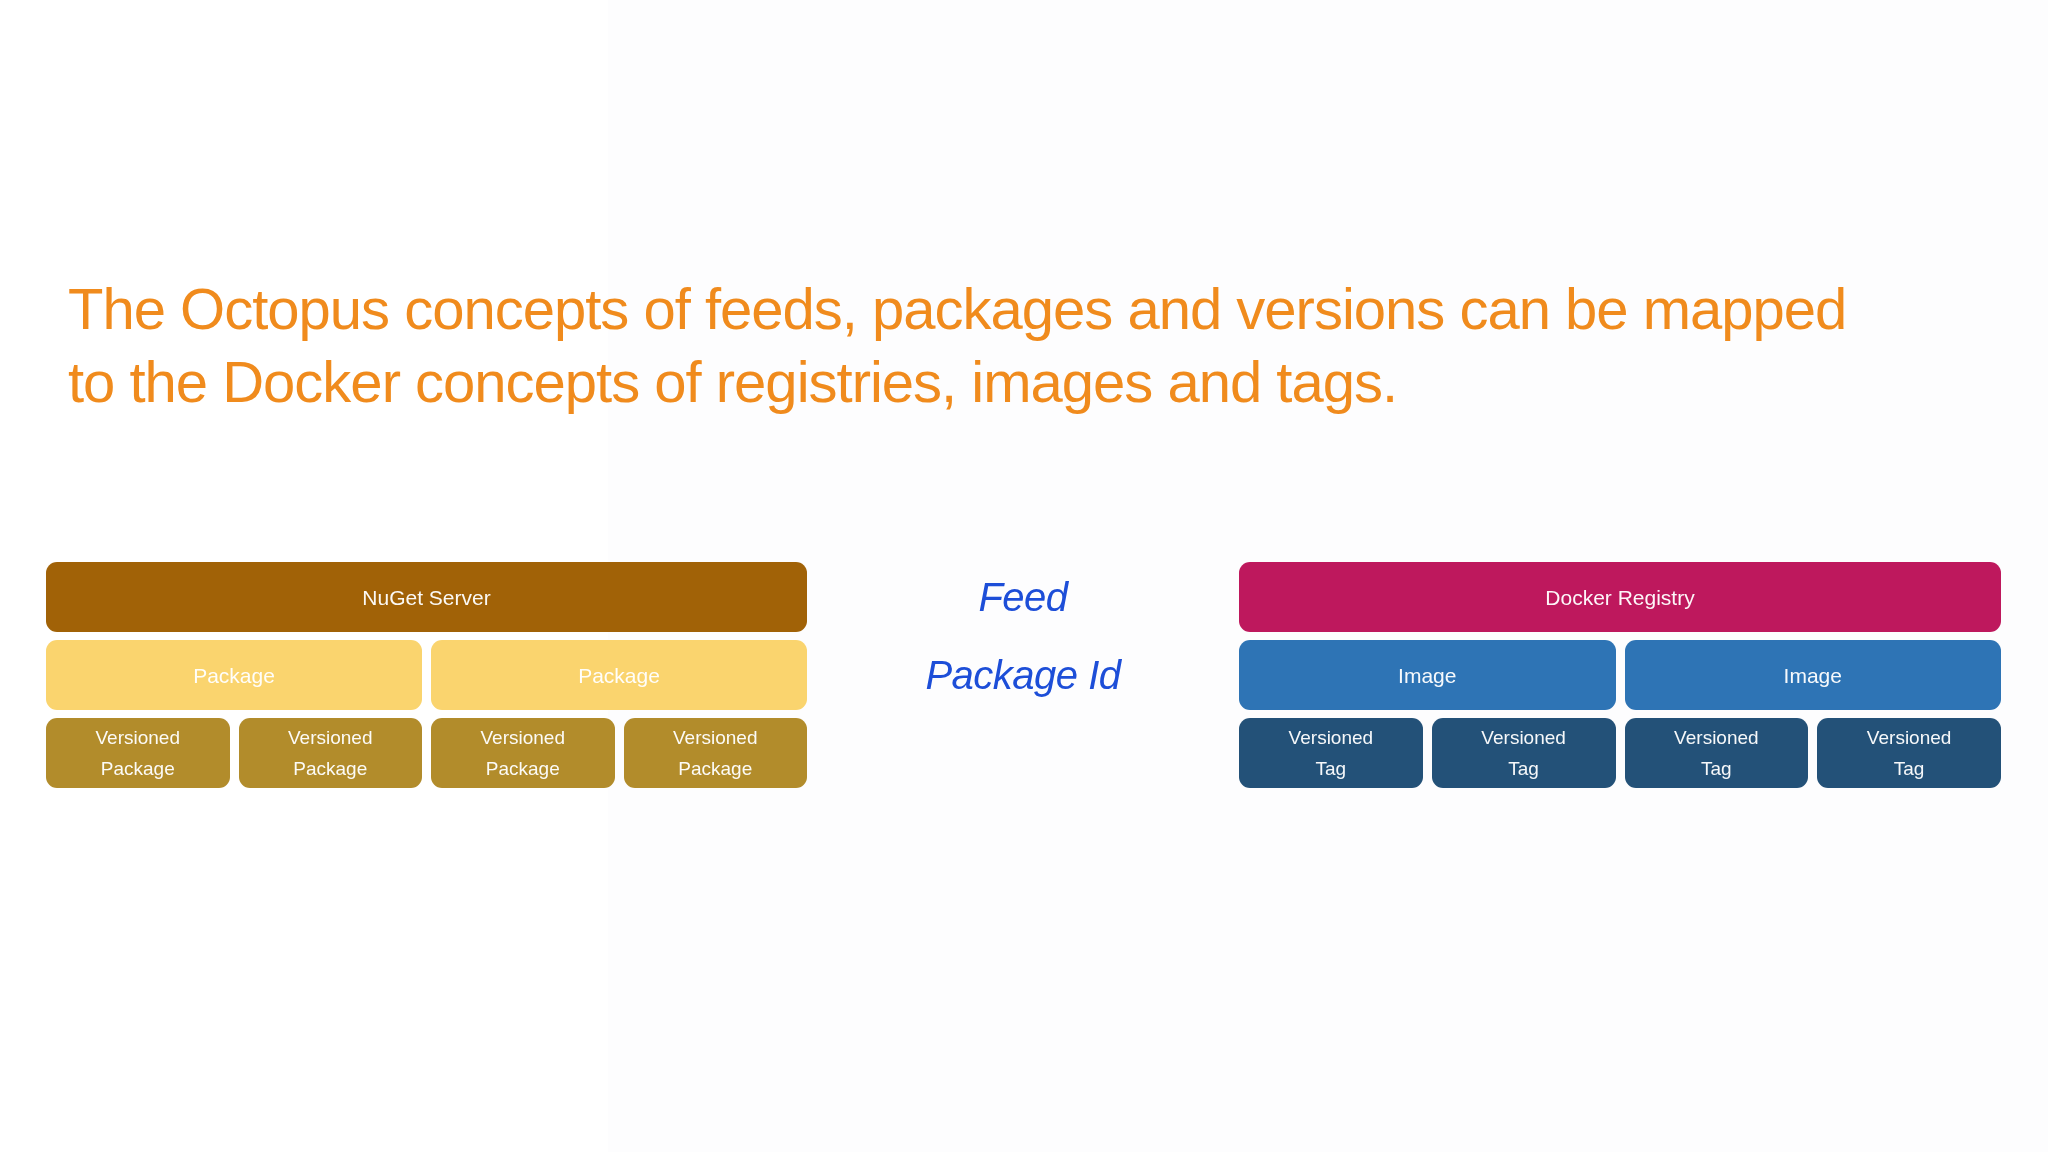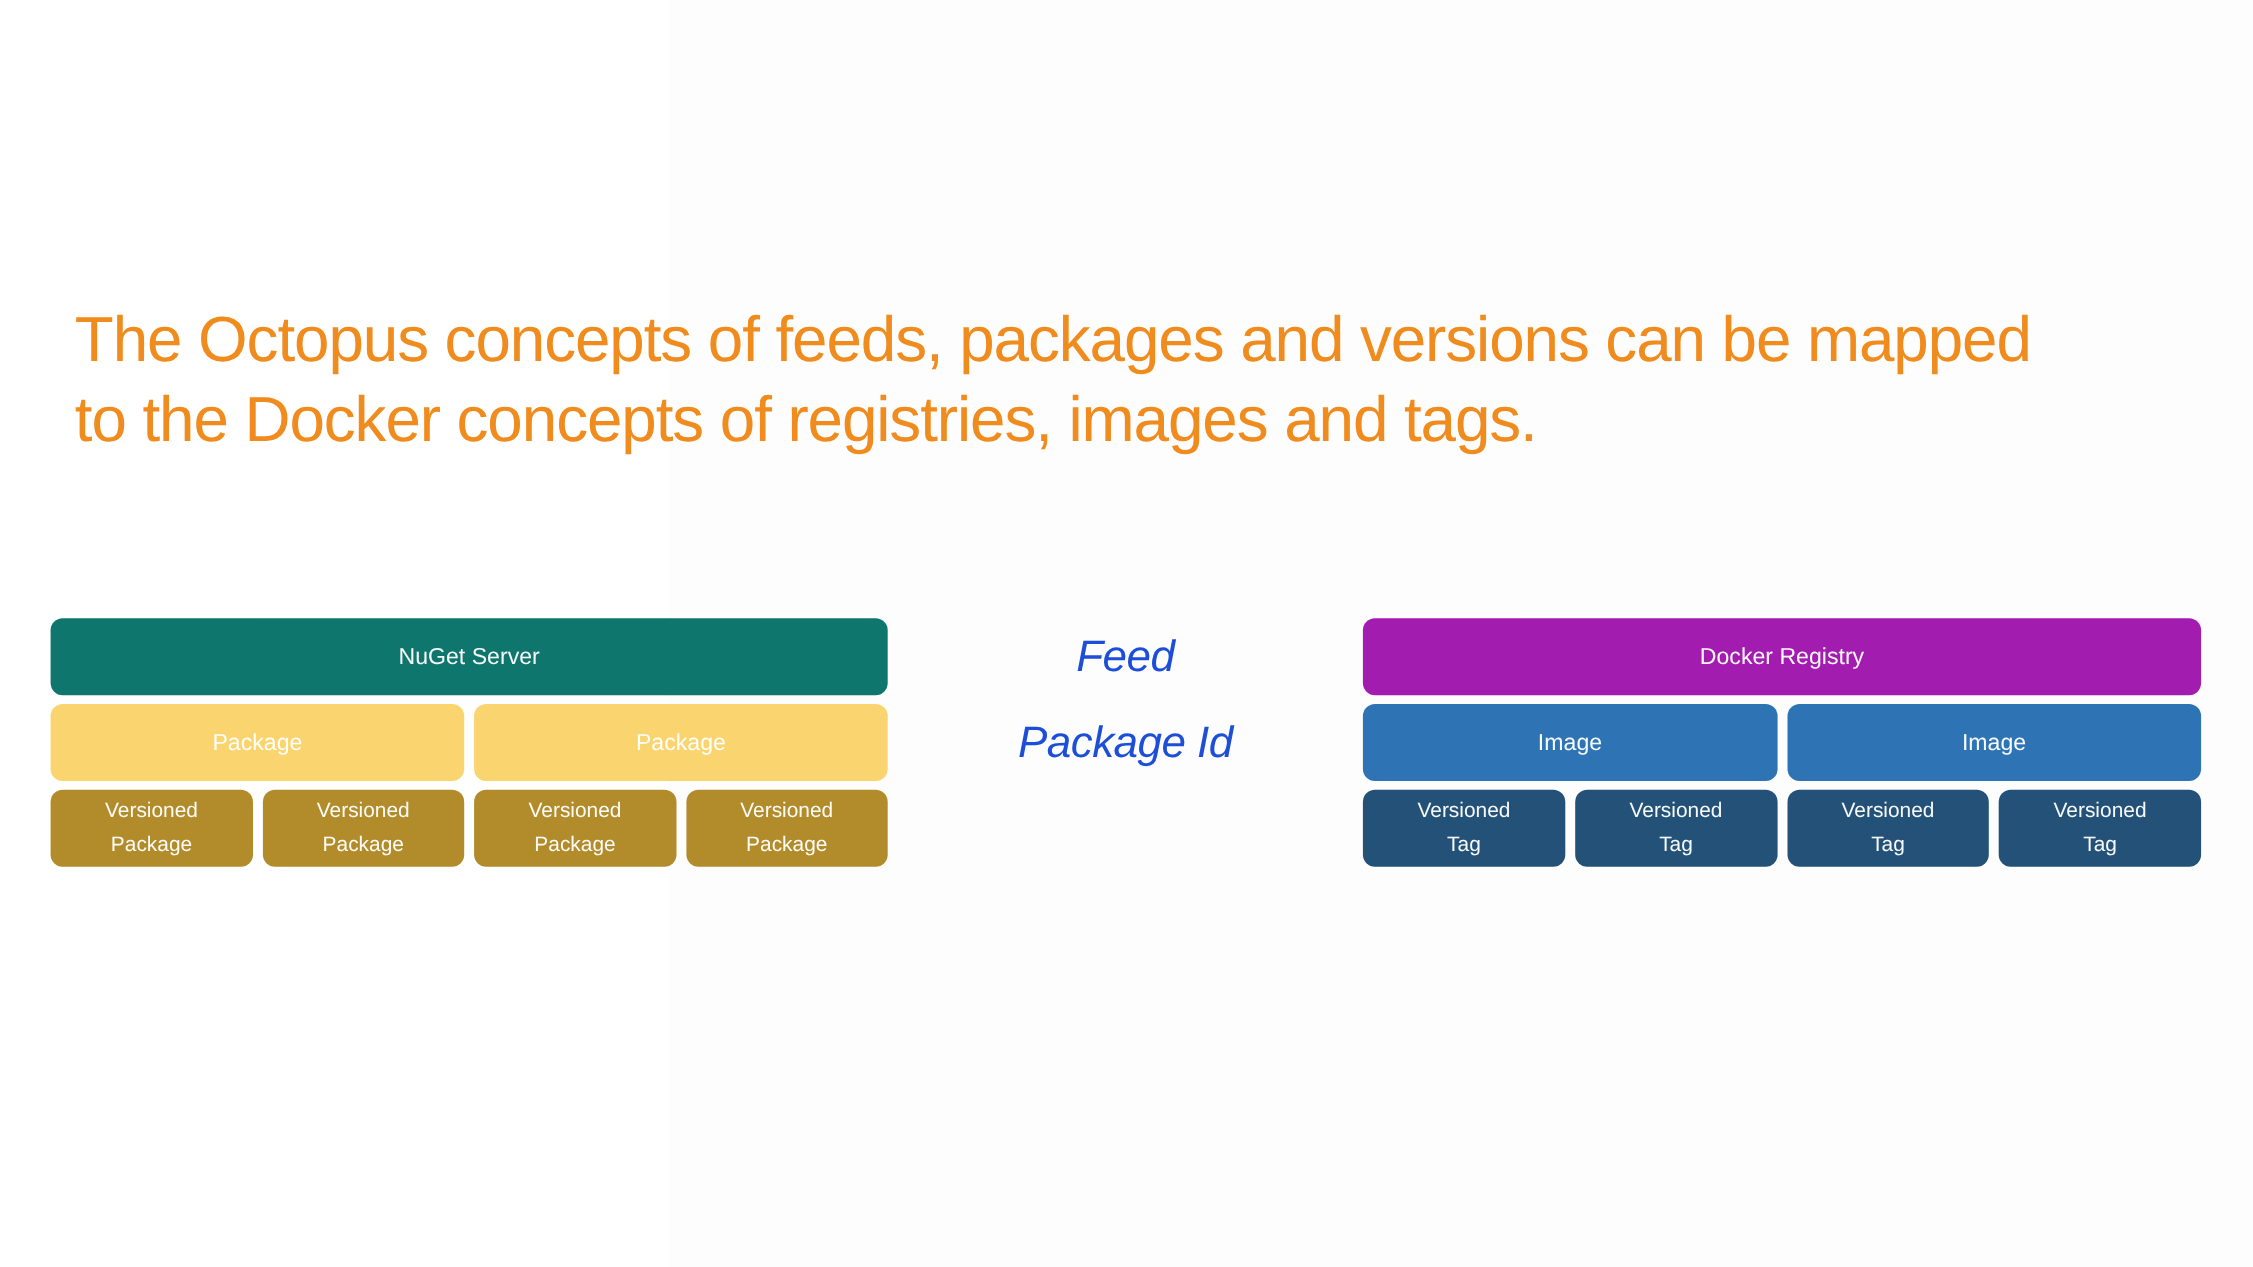--- a/index.html
+++ b/index.html
@@ -77,21 +77,21 @@
 </head>
 <body>
 
 <div class="bg-shade"></div>
 
 <div class="slide-title" style="color: rgb(240, 139, 29);">The Octopus concepts of feeds, packages and versions can be mapped
 to the Docker concepts of registries, images and tags.</div>
 
 <div class="stack stack-left">
   <div class="stack-row">
-    <div class="box" style="background-color: #0f766e;">NuGet Server</div>
+    <div class="box" style="background-color: #a16207;">NuGet Server</div>
   </div>
   <div class="stack-row">
     <div class="box" style="background-color: rgb(250, 212, 110);">Package</div>
     <div class="box" style="background-color: rgb(250, 212, 110);">Package</div>
   </div>
   <div class="stack-row">
     <div class="box small" style="background-color: rgb(178, 140, 43);">Versioned
 Package</div>
     <div class="box small" style="background-color: rgb(178, 140, 43);">Versioned
 Package</div>
@@ -102,21 +102,21 @@
   </div>
 </div>
 
 <div class="middle-labels">
   <div class="middle-row">Feed</div>
   <div class="middle-row">Package Id</div>
 </div>
 
 <div class="stack stack-right">
   <div class="stack-row">
-    <div class="box" style="background-color: #a21caf;">Docker Registry</div>
+    <div class="box" style="background-color: #be185d;">Docker Registry</div>
   </div>
   <div class="stack-row">
     <div class="box" style="background-color: rgb(46, 116, 181);">Image</div>
     <div class="box" style="background-color: rgb(46, 116, 181);">Image</div>
   </div>
   <div class="stack-row">
     <div class="box small" style="background-color: rgb(35, 81, 120);">Versioned
 Tag</div>
     <div class="box small" style="background-color: rgb(35, 81, 120);">Versioned
 Tag</div>

